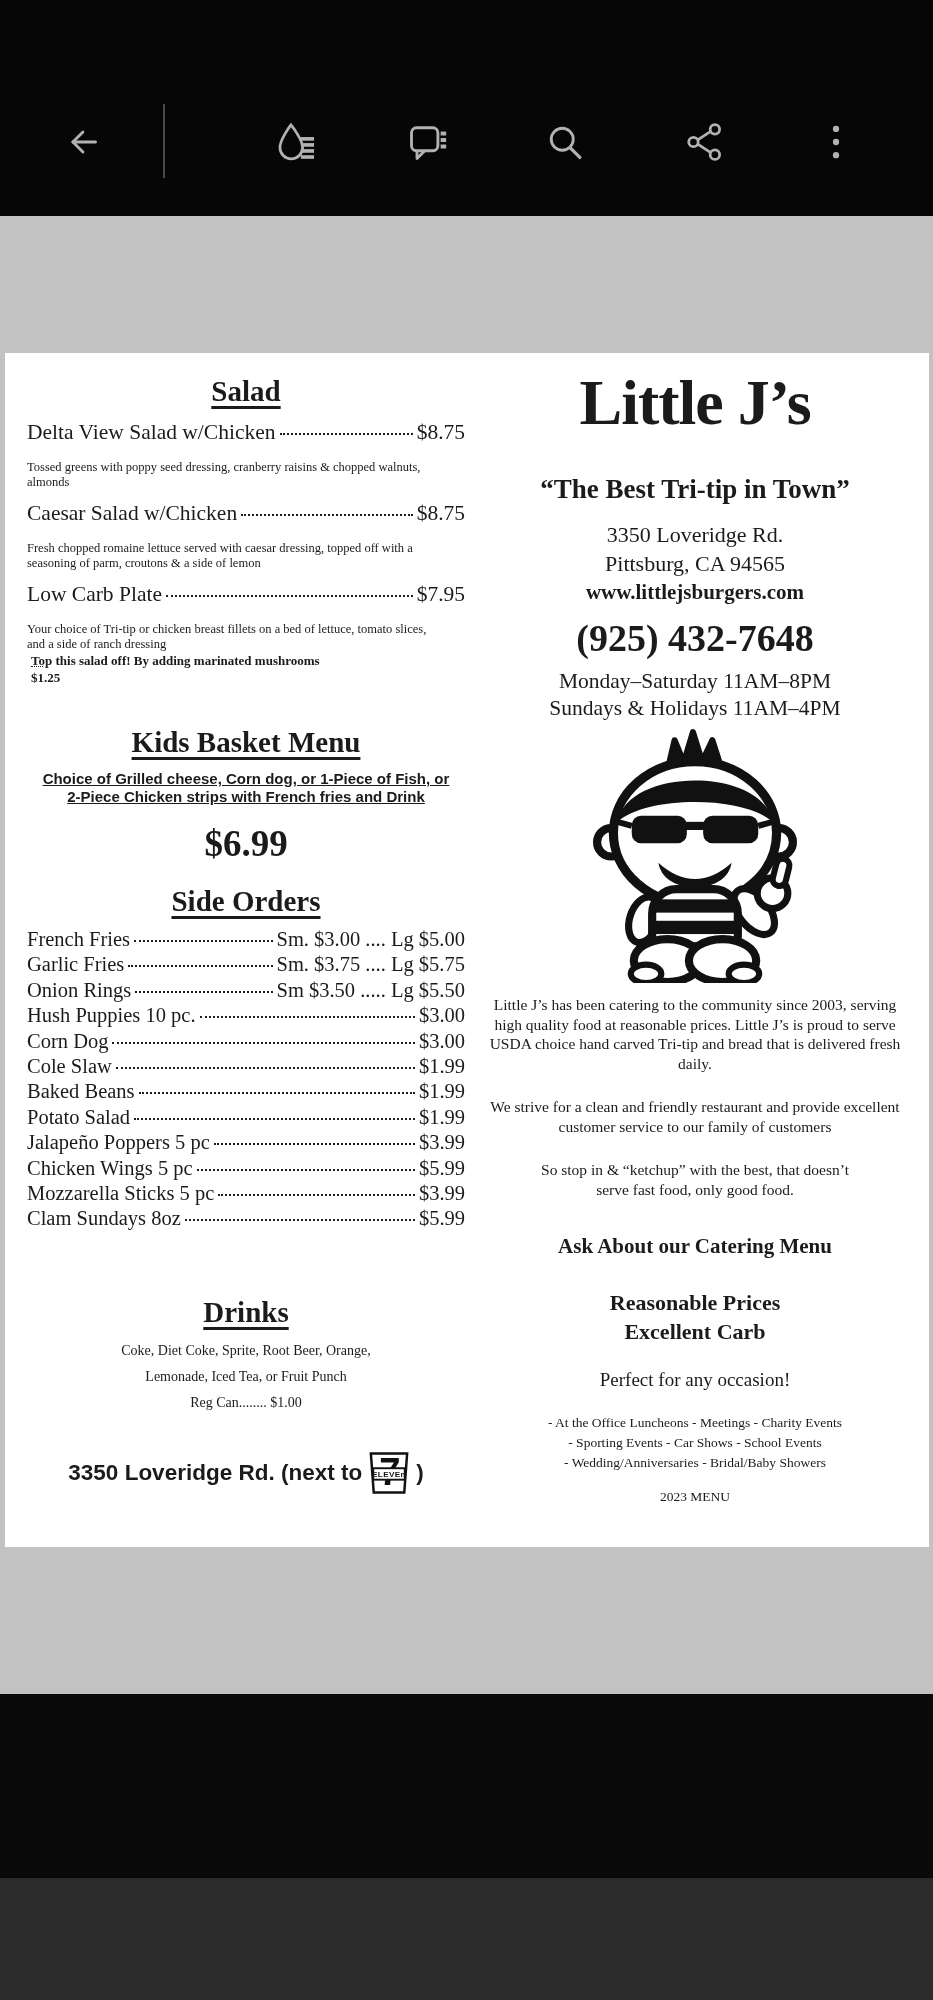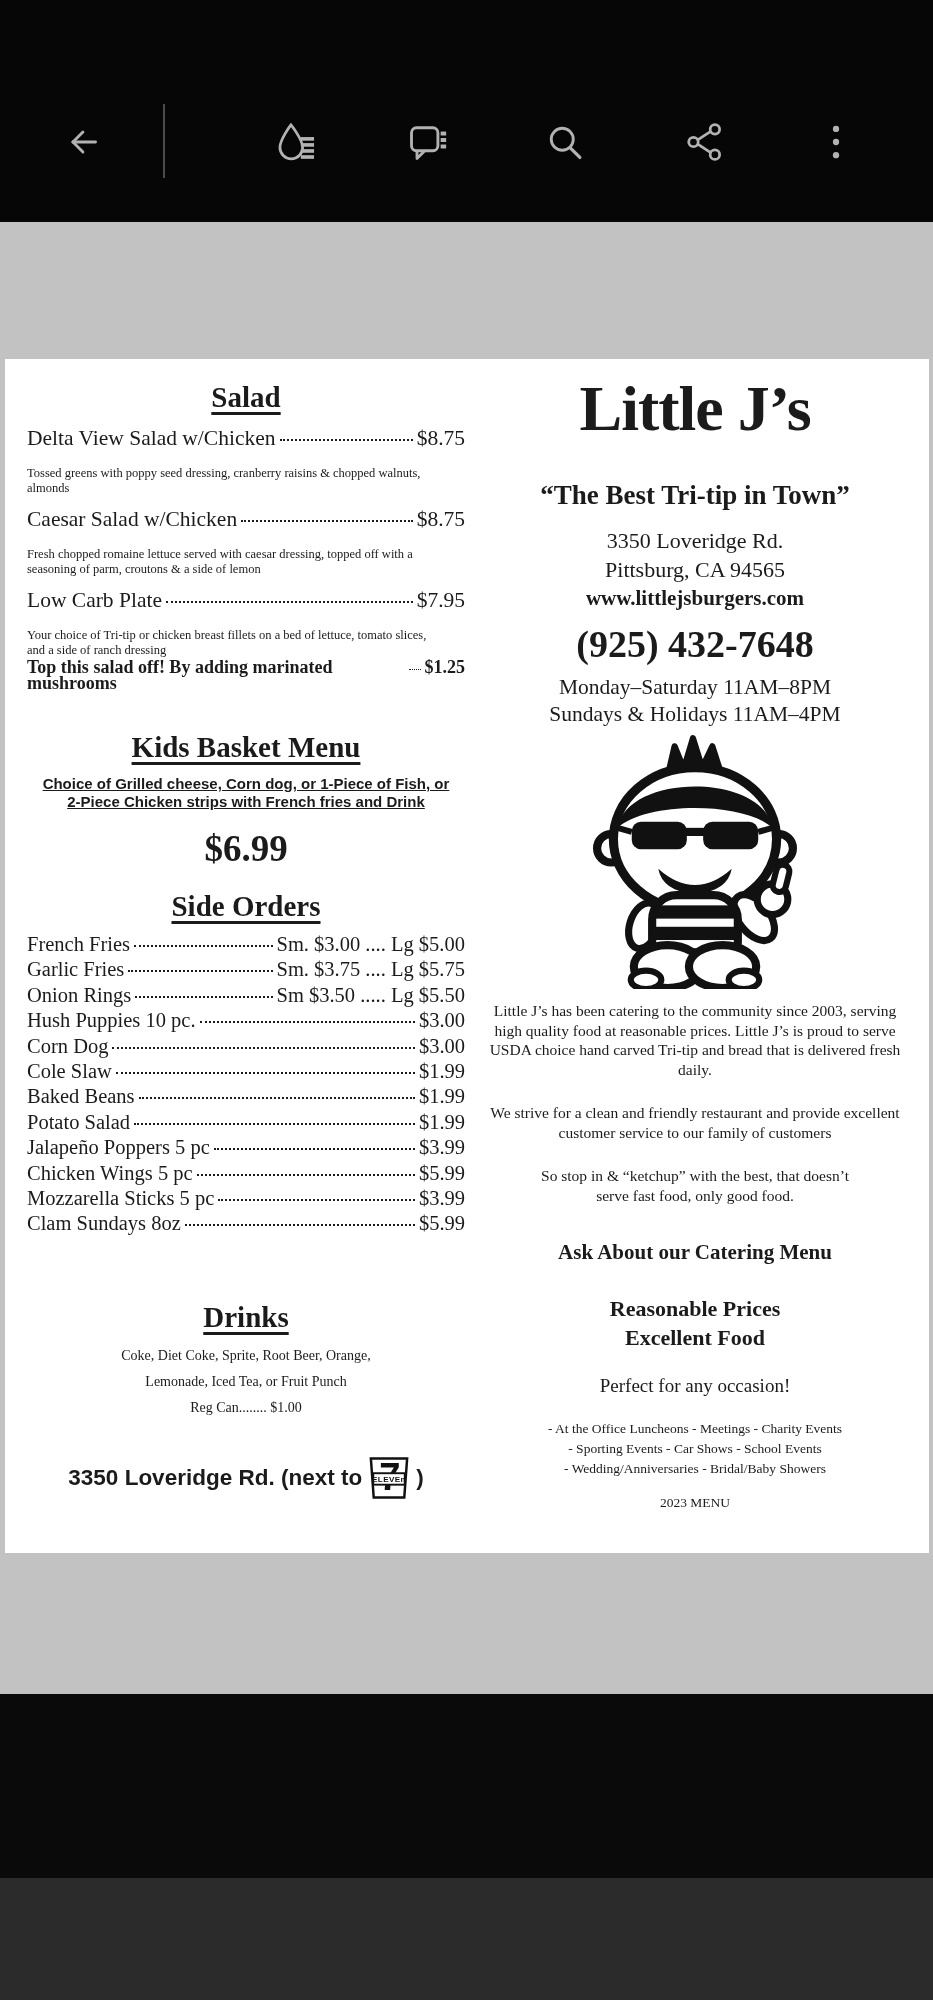--- a/index.html
+++ b/index.html
@@ -6,34 +6,34 @@
   .screen{position:relative;width:933px;height:2000px;background:#c2c2c2;overflow:hidden;
           font-family:"Liberation Serif",serif;-webkit-font-smoothing:antialiased;}
 
   
   .top-bar{position:absolute;left:0;top:0;width:933px;height:222px;background:#060606;}
   .tb-btn{position:absolute;width:56px;height:56px;background:none;border:none;padding:0;margin:0;
           transform:translate(-50%,-50%);display:flex;align-items:center;justify-content:center;cursor:pointer;}
   .tb-divider{position:absolute;left:163px;top:104px;width:2px;height:74px;background:#4a4a4a;}
 
   
-  .viewer{position:absolute;left:0;top:222px;width:933px;height:1472px;background:#c2c2c2;}
+  .viewer{position:absolute;left:0;top:216px;width:933px;height:1472px;background:#c2c2c2;}
   .page{position:absolute;left:5px;top:137px;width:924px;height:1194px;background:#ffffff;color:#1b1b1b;}
   .col-left{position:absolute;left:22px;top:0;width:438px;}
   .col-right{position:absolute;left:474px;top:0;width:432px;text-align:center;}
 
   .menu-h{font-size:29px;font-weight:700;text-align:center;margin:0;
           text-decoration:underline;text-decoration-thickness:2.5px;text-underline-offset:5px;}
 
   .mi-row{display:flex;align-items:baseline;font-size:21.5px;line-height:26px;}
   .mi-name{white-space:nowrap;}
   .mi-price{white-space:nowrap;}
   .leader{flex:1;border-bottom:2.4px dotted #1b1b1b;margin:0 4px;transform:translateY(-4px);min-width:12px;}
   .mi-desc{font-size:12.5px;line-height:14.5px;margin-top:15px;width:414px;}
-  .mi-extra{display:flex;align-items:baseline;font-size:18px;font-weight:600;line-height:16px;margin-top:2px;}
+  .mi-extra{display:flex;align-items:baseline;font-size:13px;font-weight:600;line-height:16px;margin-top:2px;flex-direction:column;}
   .mi-extra .leader{border-bottom-width:1.8px;transform:translateY(-3px);}
 
   .sec-salad{padding-top:22px;}
   .sec-salad .mi-block{margin-top:11px;}
 
   .sec-kids{margin-top:40px;}
   .kids-desc{font-family:"Liberation Sans",sans-serif;font-weight:700;font-size:15px;line-height:17.5px;
              text-align:center;margin-top:11px;text-decoration:underline;}
   .kids-price{font-size:37px;font-weight:700;text-align:center;margin-top:17px;}
 
@@ -334,21 +334,21 @@
           </svg>
         </div>
 
         <div class="rt-para first">Little J’s has been catering to the community since 2003, serving high quality food at reasonable prices. Little J’s is proud to serve USDA choice hand carved Tri-tip and bread that is delivered fresh daily.</div>
         <div class="rt-para">We strive for a clean and friendly restaurant and provide excellent customer service to our family of customers</div>
         <div class="rt-para narrow">So stop in &amp; “ketchup” with the best, that doesn’t serve fast food, only good food.</div>
 
         <div class="rt-catering">Ask About our Catering Menu</div>
         <div class="rt-values">
           <div>Reasonable Prices</div>
-          <div>Excellent Food</div>
+          <div>Excellent Carb</div>
         </div>
         <div class="rt-occasion">Perfect for any occasion!</div>
         <div class="rt-events">
           <div>- At the Office Luncheons - Meetings - Charity Events</div>
           <div>- Sporting Events - Car Shows - School Events</div>
           <div>- Wedding/Anniversaries - Bridal/Baby Showers</div>
         </div>
         <div class="rt-year">2023 MENU</div>
       </div>
 

